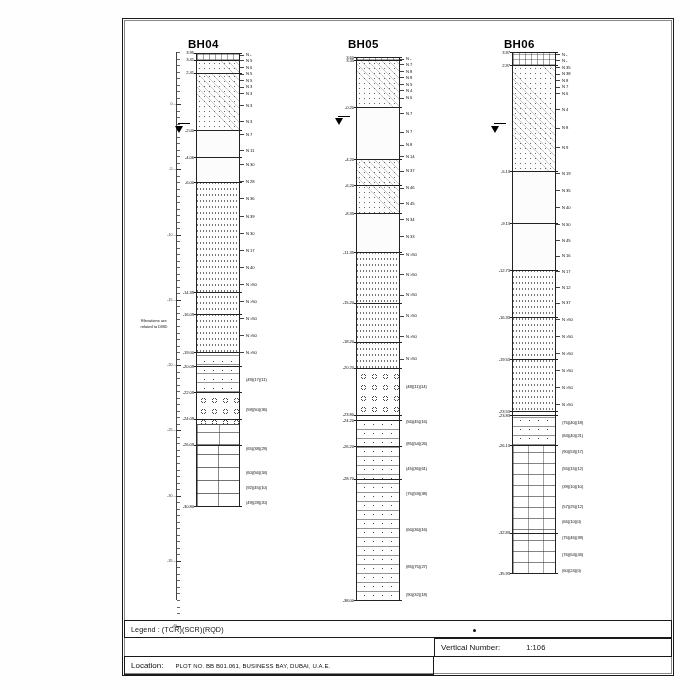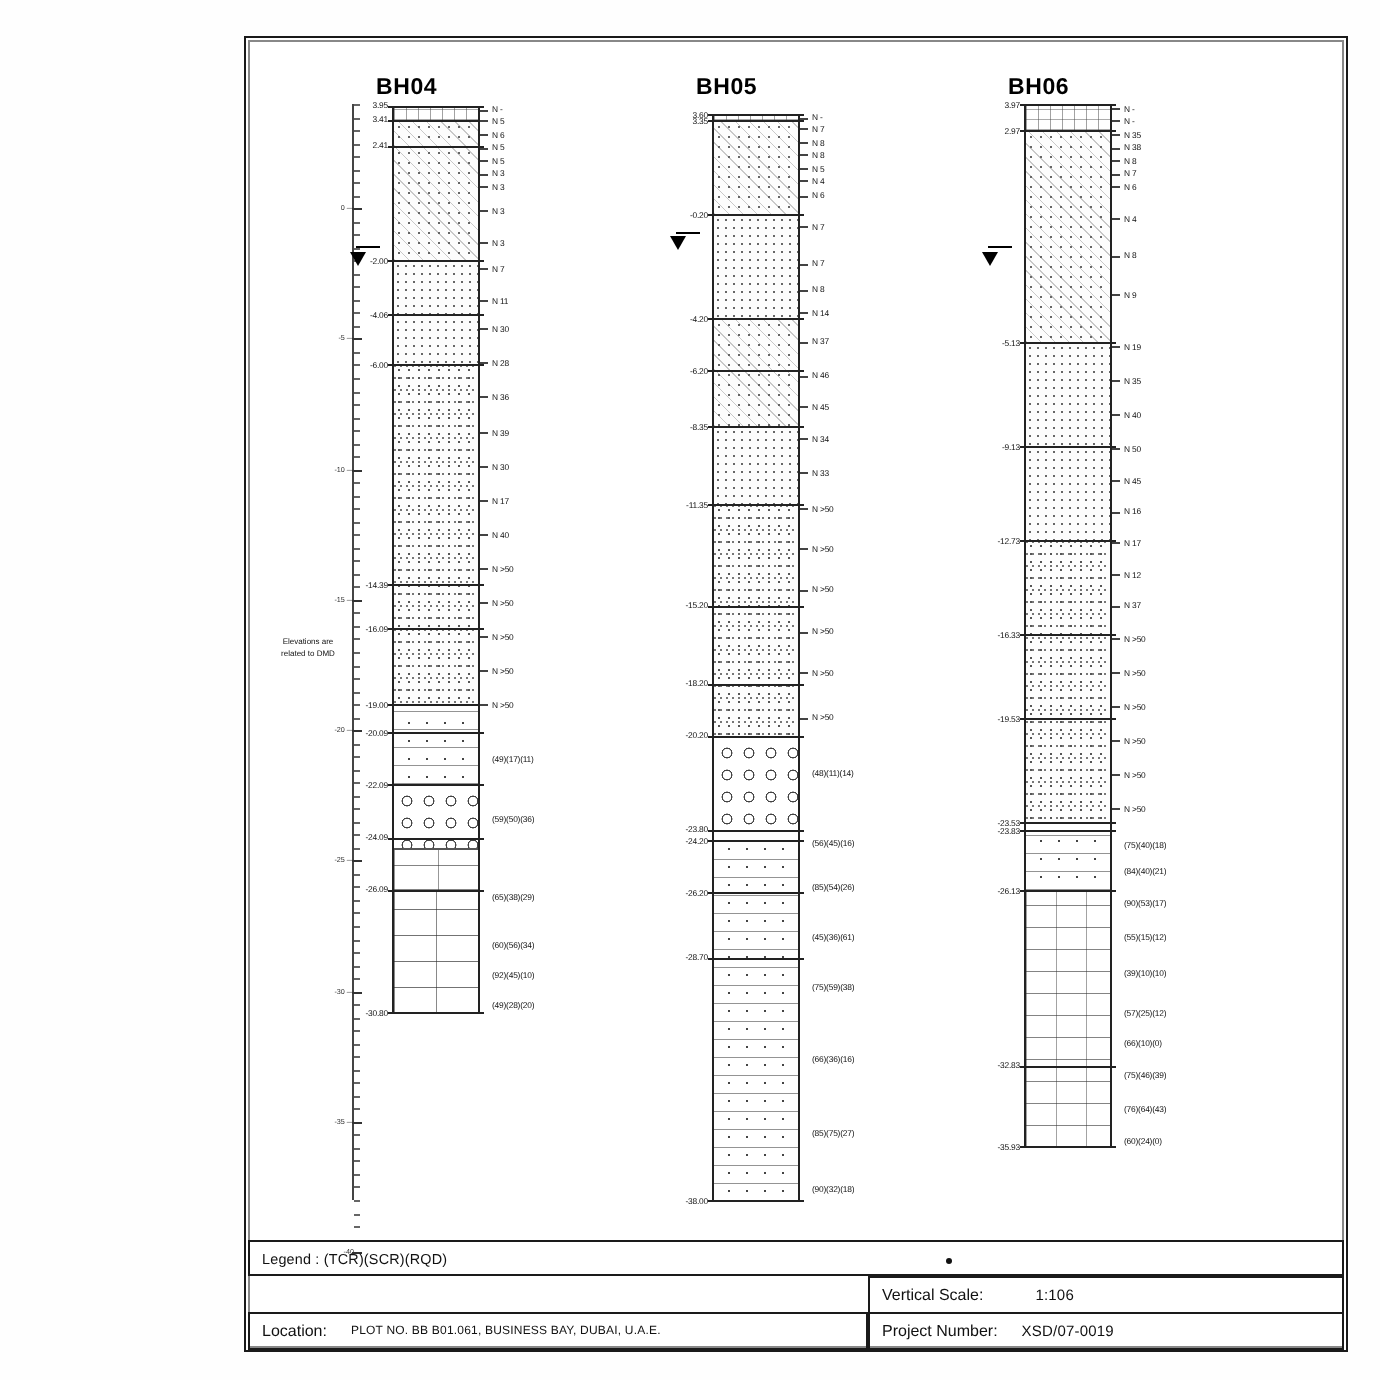--- a/index.html
+++ b/index.html
@@ -511,25 +511,21 @@
         <div class="wt" style="left: 491px; top: 125.895px;"></div>
       </div>
     </div>
 
   <div class="tb tb-legend">
     <span class="legend-txt">Legend : (TCR)(SCR)(RQD)</span>
     <span class="legend-dot"></span>
   </div>
 
   <div class="tb-row" style="left:434px;top:638px;width:238px;height:19px;">
-    <span class="tb-lbl">Vertical Scale:</span>
+    <span class="tb-lbl">Vertical Number:</span>
     <span class="tb-val" style="font-size:7.5px;padding-left:26px;">1:106</span>
   </div>
   <div class="tb-row" style="left:124px;top:656px;width:310px;height:19px;">
     <span class="tb-lbl">Location:</span>
     <span class="tb-val">PLOT NO. BB B01.061, BUSINESS BAY, DUBAI, U.A.E.</span>
   </div>
-  <div class="tb-row" style="left:434px;top:656px;width:238px;height:19px;">
-    <span class="tb-lbl">Project Number:</span>
-    <span class="tb-val" style="font-size:7.5px;padding-left:12px;">XSD/07-0019</span>
-  </div>
 
 </div>
 
 </body></html>

